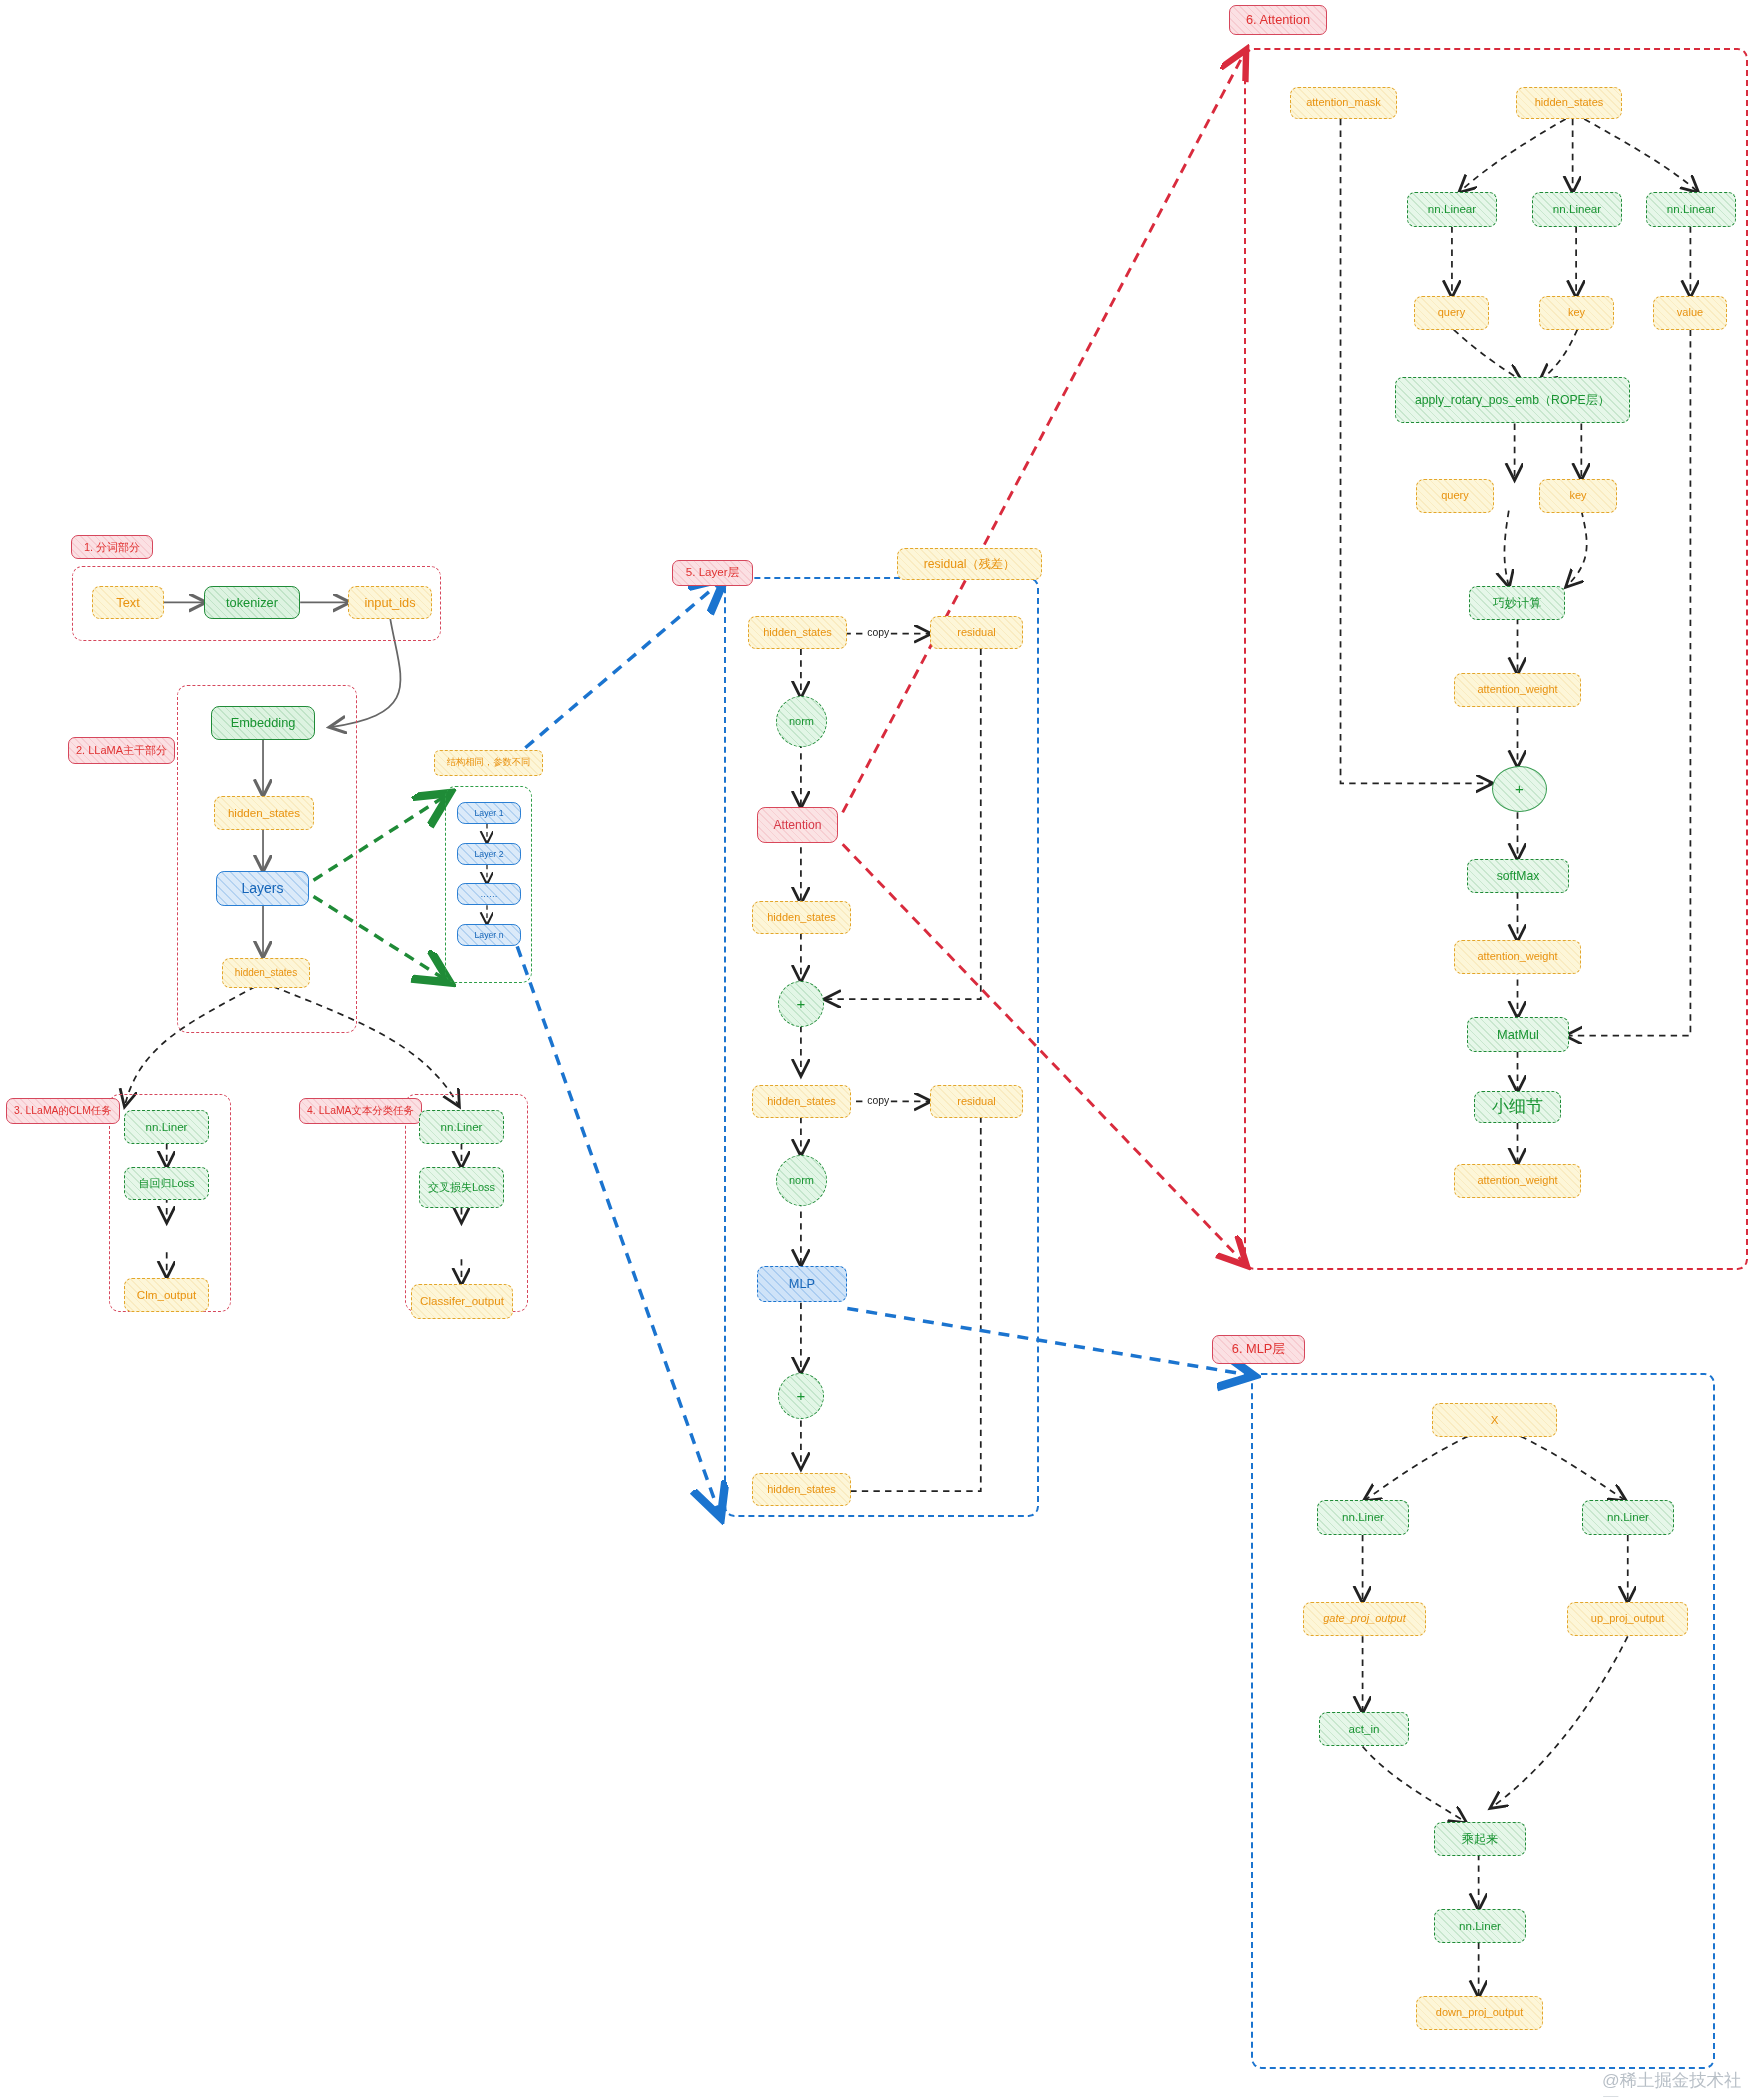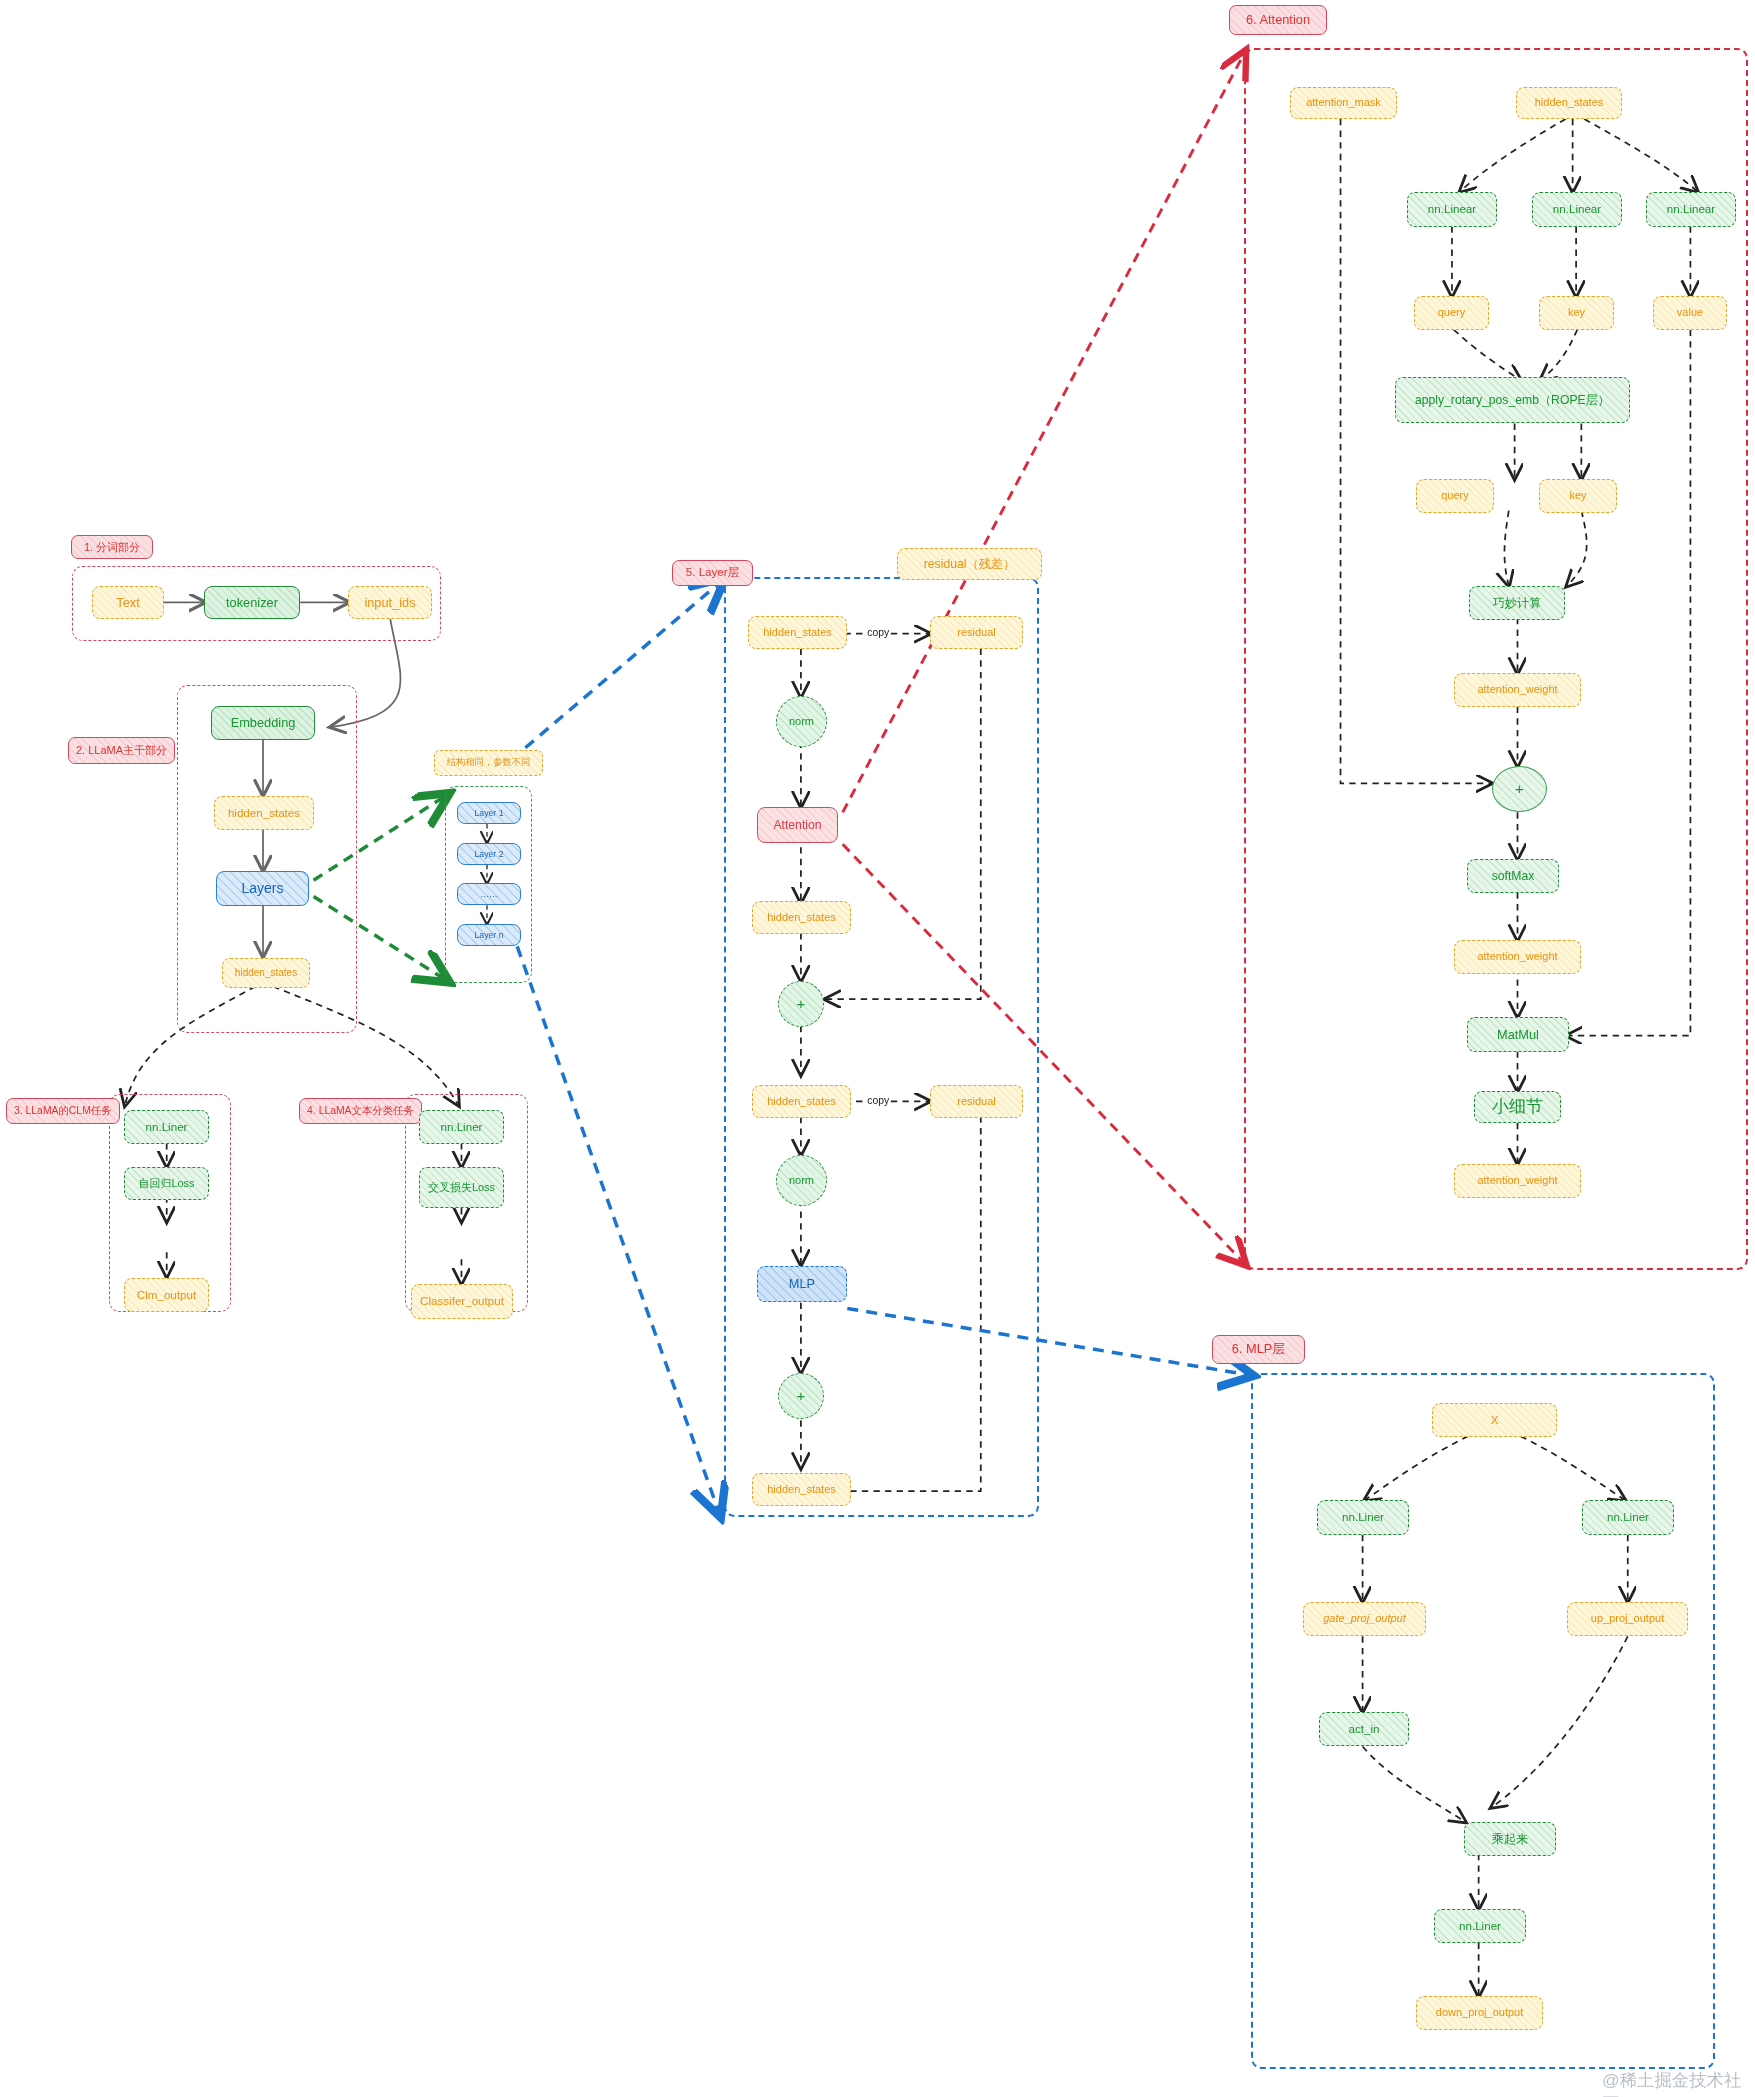--- a/index.html
+++ b/index.html
@@ -363,21 +363,21 @@
     </div>
 
   <div class="node n-data hatch-y" style="left:1454px;top:673px;width:127px;height:34px;font-size:11px;">
     <span>attention_weight</span>
     </div>
 
   <div class="node n-ell hatch-g" style="left:1492px;top:766px;width:55px;height:46px;font-size:15px;">
     <span>+</span>
     </div>
 
-  <div class="node n-op hatch-g" style="left:1467px;top:859px;width:92px;height:34px;font-size:12.2px;">
+  <div class="node n-op hatch-g" style="left:1467px;top:859px;width:102px;height:34px;font-size:12.2px;">
     <span>softMax</span>
     </div>
 
   <div class="node n-data hatch-y" style="left:1454px;top:940px;width:127px;height:34px;font-size:11px;">
     <span>attention_weight</span>
     </div>
 
   <div class="node n-op hatch-g" style="left:1467px;top:1017px;width:102px;height:35px;font-size:12.8px;">
     <span>MatMul</span>
     </div>
@@ -407,21 +407,21 @@
     </div>
 
   <div class="node n-data hatch-y" style="left:1567px;top:1602px;width:121px;height:34px;font-size:11px;">
     <span>up_proj_output</span>
     </div>
 
   <div class="node n-op hatch-g" style="left:1319px;top:1712px;width:90px;height:34px;font-size:11.6px;">
     <span>act_in</span>
     </div>
 
-  <div class="node n-op hatch-g" style="left:1434px;top:1822px;width:92px;height:34px;font-size:12.2px;margin-left:30px;">
+  <div class="node n-op hatch-g" style="left:1434px;top:1822px;width:92px;height:34px;font-size:12.2px;">
     <span>乘起来</span>
     </div>
 
   <div class="node n-op hatch-g" style="left:1434px;top:1909px;width:92px;height:34px;font-size:11.6px;">
     <span>nn.Liner</span>
     </div>
 
   <div class="node n-data hatch-y" style="left:1416px;top:1996px;width:127px;height:34px;font-size:11px;">
     <span>down_proj_output</span>
     </div>

